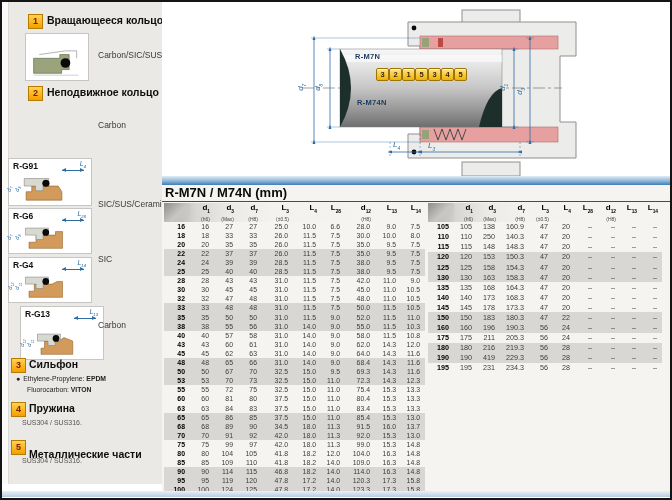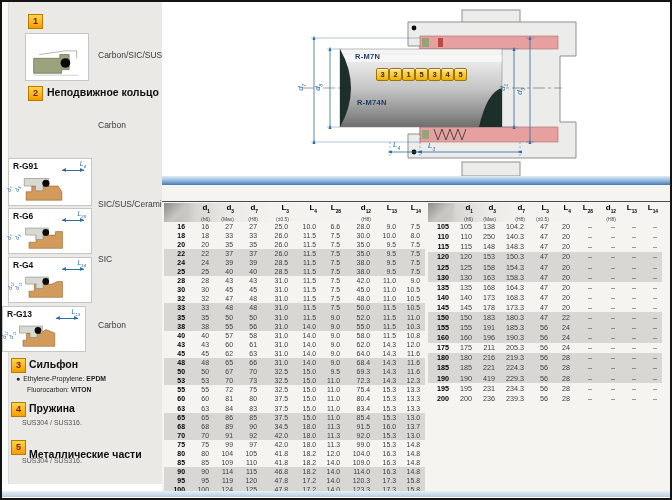--- a/index.html
+++ b/index.html
@@ -56,20 +56,21 @@
 </style>
 </head>
 <body>
 
 <div id="frame"></div>
 
 <div id="sidebar">
   <div class="rail"></div>
 
   <div class="badge" style="left:26px;top:12px">1</div>
+  <div class="sec-title" style="left:45px;top:12px">Вращающееся кольцо</div>
   <div class="thumb" style="left:23px;top:31px;width:64px;height:48px">
     <svg width="58" height="30" viewBox="0 0 62 30">
       <polyline points="12,6 40,2 52,2 52,10" fill="none" stroke="#9a9a9a" stroke-width="0.8"></polyline>
       <polygon points="6,10 34,10 34,6 44,6 44,22 36,22 36,26 6,26" fill="#9aa37b" stroke="#5f6a48" stroke-width="0.7"></polygon>
       <circle cx="40" cy="15" r="5.2" fill="#0a0a0a"></circle>
       <line x1="6" y1="28" x2="54" y2="28" stroke="#aaa" stroke-width="0.6"></line>
     </svg>
   </div>
   <div class="mat" style="left:96px;top:48px">Carbon/SIC/SUS</div>
 
@@ -112,21 +113,21 @@
     <span class="gd" style="left:-2px;bottom:12px">d<sub>12</sub></span>
     <span class="gd" style="left:6px;bottom:12px">d<sub>11</sub></span>
     <svg width="66" height="30" viewBox="0 0 62 34">
       <polygon points="20,16 40,16 46,13 52,13 52,31 14,31 14,24 20,24" fill="#d29a5b" stroke="#8a5a20" stroke-width="0.6"></polygon>
       <polygon points="10,8 36,8 36,16 30,16 30,21 22,21 22,16 10,16" fill="#d8dad2" stroke="#7f7f7f" stroke-width="0.6"></polygon>
       <circle cx="33" cy="13" r="3.8" fill="#0a0a0a"></circle>
     </svg>
   </div>
   <div class="mat" style="left:96px;top:252px">SIC</div>
 
-  <div class="thumb" style="left:0;top:304px;width:84px;height:46px">
+  <div class="thumb" style="left:18px;top:304px;width:84px;height:54px">
     <div class="gname">R-G13</div>
     <div class="gdim">L<sub>13</sub></div>
     <div class="garrow"></div>
     <span class="gd" style="left:-2px;bottom:12px">d<sub>12</sub></span>
     <span class="gd" style="left:6px;bottom:12px">d<sub>11</sub></span>
     <svg width="66" height="30" viewBox="0 0 62 34">
       <polygon points="18,16 34,16 40,12 50,16 50,31 14,31 14,24 18,24" fill="#d29a5b" stroke="#8a5a20" stroke-width="0.6"></polygon>
       <polygon points="10,8 36,8 36,16 30,16 30,21 22,21 22,16 10,16" fill="#d8dad2" stroke="#7f7f7f" stroke-width="0.6"></polygon>
       <circle cx="31" cy="13" r="3.8" fill="#0a0a0a"></circle>
     </svg>
@@ -230,20 +231,21 @@
   <span class="ddim vdim" style="left:153px;top:80px">d<sub>8</sub></span>
   <span class="ddim vdim" style="left:338px;top:80px">d<sub>1</sub></span>
   <span class="ddim vdim" style="left:355px;top:84px">d<sub>3</sub></span>
   <span class="ddim" style="left:231px;top:138px">L<sub>4</sub></span>
   <span class="ddim" style="left:266px;top:139px">L<sub>3</sub></span>
 
   <div class="band"></div>
 </div>
 
 <div id="tables">
+  <div class="tbl-title">R-M7N / M74N (mm)</div>
   <div class="rule"></div>
 
   <table id="tleft">
     <colgroup>
       <col style="width:26px">
         <col style="width:24px">
         <col style="width:24px">
         <col style="width:24px">
       <col style="width:31px">
         <col style="width:28px">
@@ -709,21 +711,21 @@
             <div class="hm">L<sub>14</sub></div>
             <div class="hn">&nbsp;</div>
           </th>
         </tr>
       </thead>
       <tbody>
         <tr>
           <td class="size">105</td>
           <td>105</td>
           <td>138</td>
-          <td>104.2</td>
+          <td>160.9</td>
           <td>47</td>
           <td>20</td>
           <td>–</td>
           <td>–</td>
           <td>–</td>
           <td>–</td>
         </tr>
         <tr>
           <td class="size">110</td>
           <td>110</td>
@@ -820,32 +822,20 @@
           <td>–</td>
           <td>–</td>
         </tr>
         <tr class="shaded">
           <td class="size">150</td>
           <td>150</td>
           <td>183</td>
           <td>180.3</td>
           <td>47</td>
           <td>22</td>
-          <td>–</td>
-          <td>–</td>
-          <td>–</td>
-          <td>–</td>
-        </tr>
-        <tr class="shaded">
-          <td class="size">155</td>
-          <td>155</td>
-          <td>191</td>
-          <td>185.3</td>
-          <td>56</td>
-          <td>24</td>
           <td>–</td>
           <td>–</td>
           <td>–</td>
           <td>–</td>
         </tr>
         <tr class="shaded">
           <td class="size">160</td>
           <td>160</td>
           <td>196</td>
           <td>190.3</td>
@@ -874,32 +864,20 @@
           <td>216</td>
           <td>219.3</td>
           <td>56</td>
           <td>28</td>
           <td>–</td>
           <td>–</td>
           <td>–</td>
           <td>–</td>
         </tr>
         <tr class="shaded">
-          <td class="size">185</td>
-          <td>185</td>
-          <td>221</td>
-          <td>224.3</td>
-          <td>56</td>
-          <td>28</td>
-          <td>–</td>
-          <td>–</td>
-          <td>–</td>
-          <td>–</td>
-        </tr>
-        <tr class="shaded">
           <td class="size">190</td>
           <td>190</td>
           <td>419</td>
           <td>229.3</td>
           <td>56</td>
           <td>28</td>
           <td>–</td>
           <td>–</td>
           <td>–</td>
           <td>–</td>
@@ -909,29 +887,17 @@
           <td>195</td>
           <td>231</td>
           <td>234.3</td>
           <td>56</td>
           <td>28</td>
           <td>–</td>
           <td>–</td>
           <td>–</td>
           <td>–</td>
         </tr>
-        <tr>
-          <td class="size">200</td>
-          <td>200</td>
-          <td>236</td>
-          <td>239.3</td>
-          <td>56</td>
-          <td>28</td>
-          <td>–</td>
-          <td>–</td>
-          <td>–</td>
-          <td>–</td>
-        </tr>
       </tbody>
     </table>
 </div>
 
 <div id="bottom-band"></div>
 
 </body></html>

